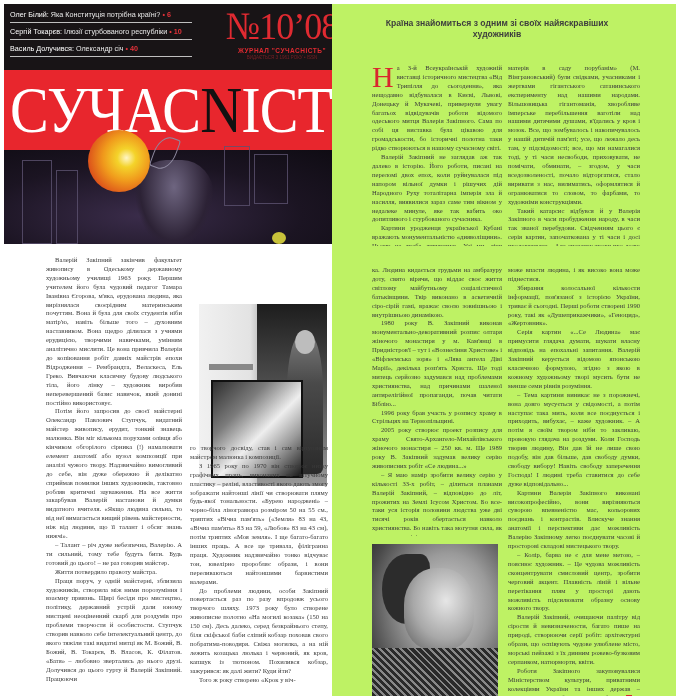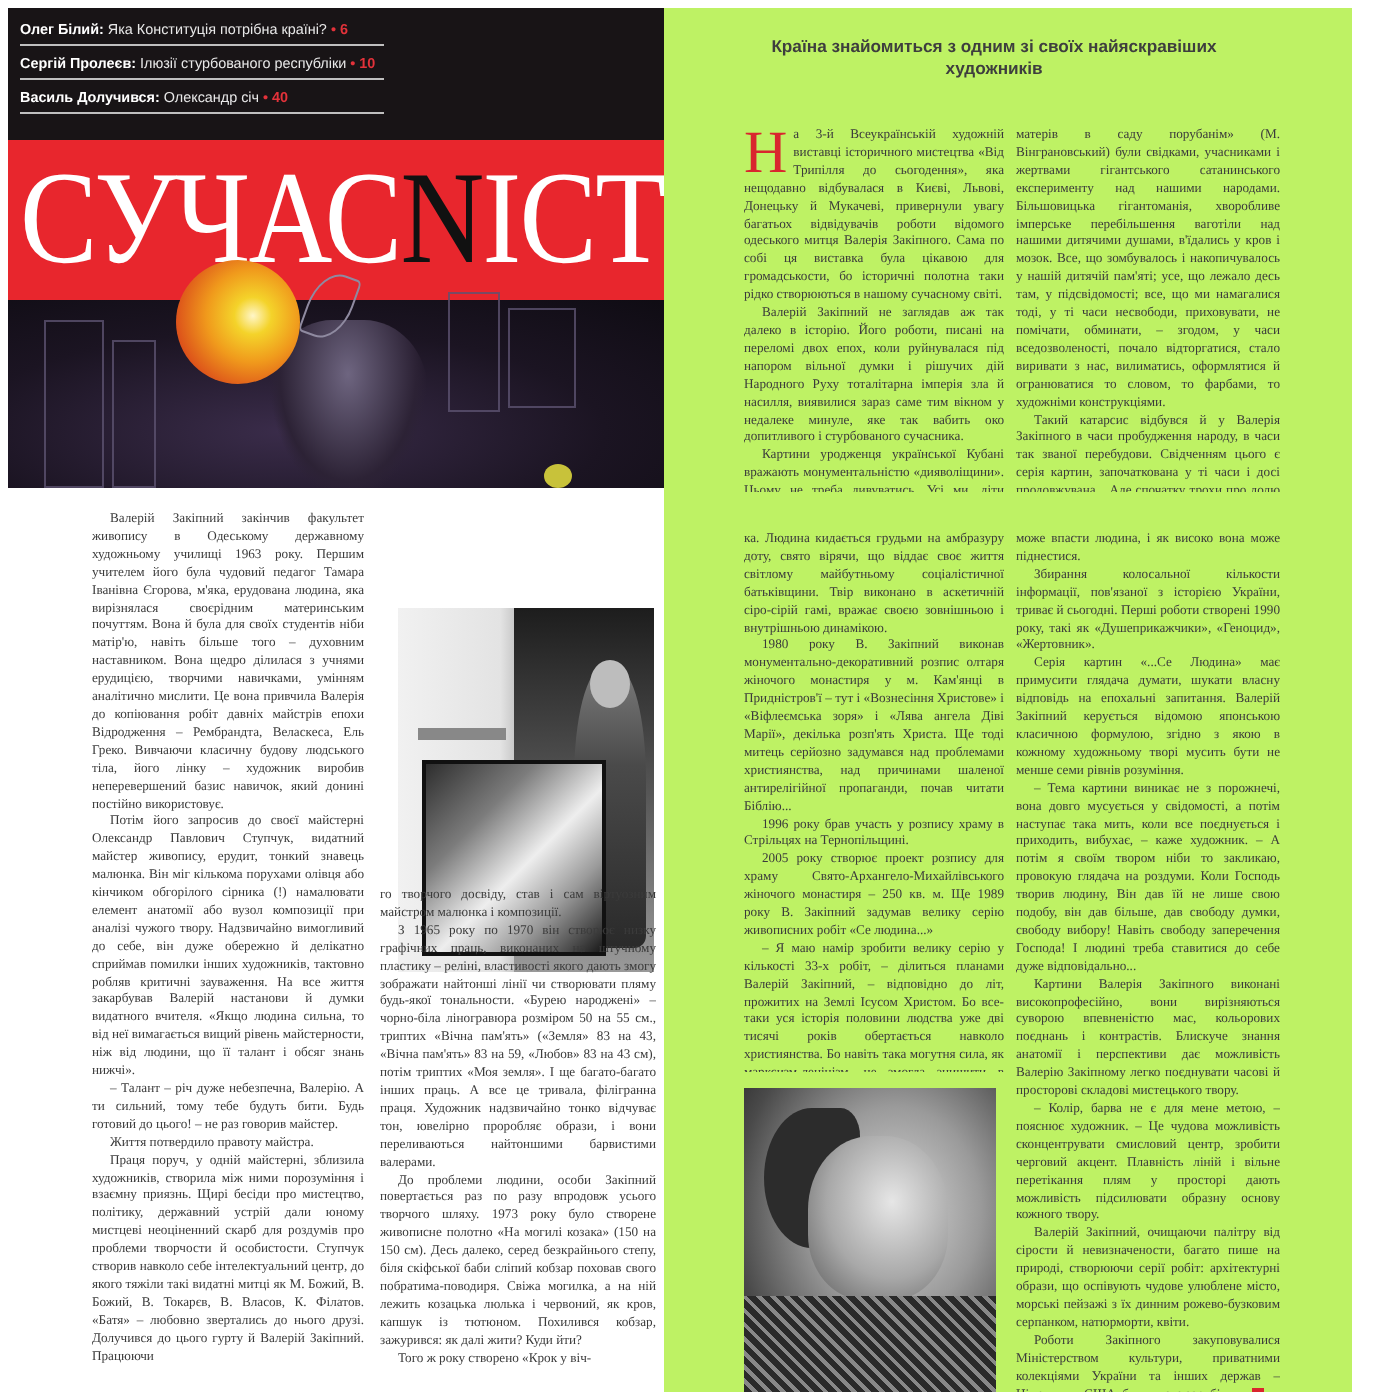--- a/index.html
+++ b/index.html
@@ -2,21 +2,21 @@
 <html><head>
 <meta charset="utf-8">
 <style>
 *{box-sizing:border-box;margin:0;padding:0}
 html,body{width:700px;height:700px;overflow:hidden;background:#fff;font-family:"Liberation Serif",serif}
 .root{position:relative;width:700px;height:700px;background:#fff}
 .cover{position:absolute;left:4px;top:4px;width:344px;height:240px;background:#141012;overflow:hidden}
 .cover-top{position:absolute;left:0;top:0;width:344px;height:66px;background:#181416}
 .toc{position:absolute;left:6px;top:6px;width:182px}
 .toc-item{font-family:"Liberation Sans",sans-serif;font-size:7.2px;color:#e8e8e8;line-height:10px;padding-bottom:2px;margin-bottom:4px;border-bottom:1px solid #bfbfbf;white-space:nowrap;overflow:hidden}
-.toc-item b{font-weight:bold;color:#fff}
+.toc-item b{font-weight:normal;color:#fff}
 .toc-item .pg{color:#e3323a;font-weight:bold}
 .issue{position:absolute;right:8px;top:4px;text-align:center;width:116px}
 .issue-num{font-family:"Liberation Serif",serif;color:#e02a31;font-size:36px;line-height:36px;letter-spacing:-1px;transform:scaleY(1.08)}
 .issue-jn{font-family:"Liberation Sans",sans-serif;color:#e02a31;font-size:6.5px;font-weight:bold;letter-spacing:.5px;margin-top:3px}
 .issue-sub{font-family:"Liberation Sans",sans-serif;color:#7a1f24;font-size:4.5px;margin-top:1px}
 .masthead{position:absolute;left:0;top:66px;width:344px;height:80px;background:#e8262d;overflow:hidden}
 .mast-title{position:absolute;left:6px;top:2px;font-family:"Liberation Serif",serif;font-size:66px;line-height:76px;color:#fff;letter-spacing:-1px;transform:scaleX(.88);transform-origin:left top;white-space:nowrap}
 .mast-title .n{color:#111}
 .art{position:absolute;left:0;top:146px;width:344px;height:94px;background:radial-gradient(ellipse at 40% 70%,#3a2c4a 0%,#1b1422 55%,#0e0b12 100%)}
 .orange{position:absolute;left:84px;top:-86px;width:62px;height:62px;border-radius:50%;background:radial-gradient(circle at 62% 45%,#fff6c8 0%,#f4d32a 18%,#f09a1c 45%,#d9461a 80%,#8c2a10 100%);z-index:3}
@@ -53,29 +53,34 @@
 
   <div class="cover">
     <div class="cover-top">
       <div class="toc">
         <div class="toc-item">
           <b>Олег Білий:</b>
           <span>Яка Конституція потрібна країні?</span>
           <span class="pg">• 6</span>
         </div>
         <div class="toc-item">
-          <b>Сергій Пролеєв:</b>
+          <b>Сергій Токарєв:</b>
           <span>Ілюзії стурбованого республіки</span>
           <span class="pg">• 10</span>
         </div>
         <div class="toc-item">
           <b>Василь Долучився:</b>
           <span>Олександр січ</span>
           <span class="pg">• 40</span>
         </div>
+      </div>
+      <div class="issue">
+        <div class="issue-num">№10’08</div>
+        <div class="issue-jn">ЖУРНАЛ "СУЧАСНІСТЬ"</div>
+        <div class="issue-sub">ВИДАЄТЬСЯ З 1961 РОКУ • ISSN</div>
       </div>
     </div>
     <div class="masthead">
       <div class="mast-title"><span>СУЧАС</span><span class="n">N</span><span>ІСТЬ</span></div>
     </div>
     <div class="art">
       <div class="bldg" style="left:18px;top:10px;width:30px;height:84px"></div>
       <div class="bldg" style="left:52px;top:20px;width:22px;height:74px"></div>
       <div class="bldg" style="left:220px;top:-4px;width:26px;height:60px"></div>
       <div class="bldg" style="left:250px;top:4px;width:34px;height:50px"></div>

